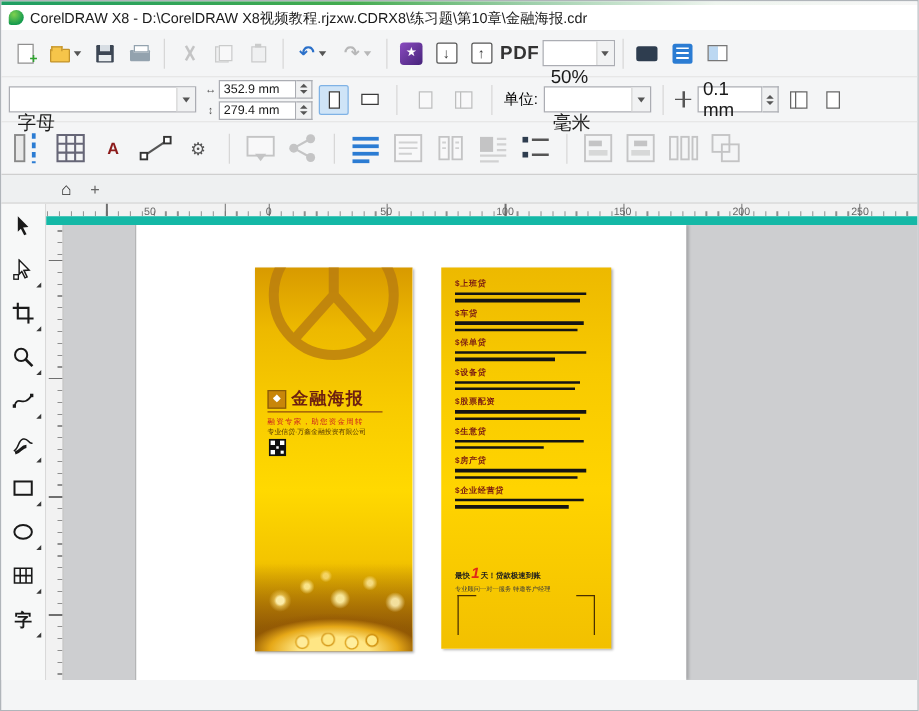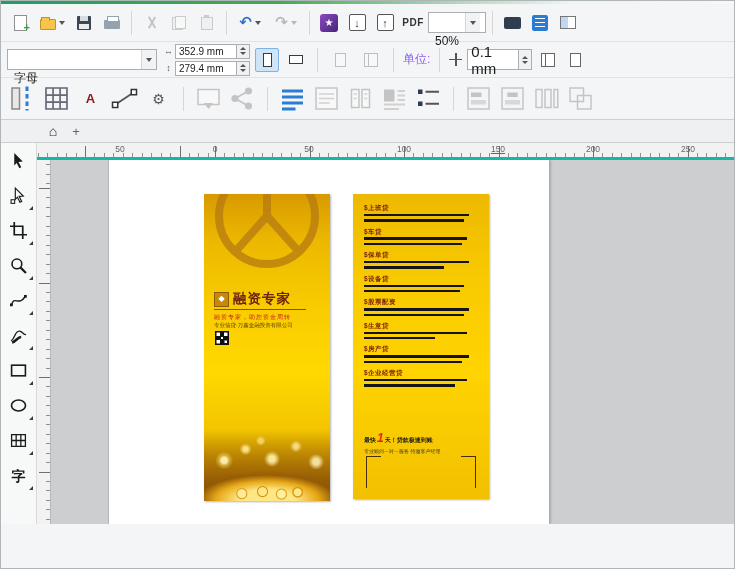--- a/index.html
+++ b/index.html
@@ -36,23 +36,23 @@
   .ic-cut{position:relative;width:13px;height:13px;}
   .ic-cut::before,.ic-cut::after{content:"";position:absolute;left:6px;top:0;width:1.6px;height:13px;background:#777;}
   .ic-cut::before{transform:rotate(30deg);} .ic-cut::after{transform:rotate(-30deg);}
   .ic-copy{position:relative;width:14px;height:14px;}
   .ic-copy::before{content:"";position:absolute;left:0;bottom:0;width:9px;height:11px;border:1.2px solid #888;background:#e9e9e9;}
   .ic-copy::after{content:"";position:absolute;right:0;top:0;width:9px;height:11px;border:1.2px solid #888;background:#fff;}
   .ic-paste{position:relative;width:12px;height:13px;border:1.2px solid #888;background:#e9e9e9;margin-top:2px;}
   .ic-paste::before{content:"";position:absolute;left:2px;top:-3px;width:5px;height:3px;background:#888;}
   .ic-launch{width:18px;height:18px;border-radius:3px;background:linear-gradient(135deg,#8a4bbf,#46237a);color:#fff;display:flex;align-items:center;justify-content:center;font-size:10px;}
   .ic-box{width:17px;height:17px;border:1px solid #555;border-radius:2px;display:flex;align-items:center;justify-content:center;font-size:11px;font-weight:bold;color:#333;background:#fff;}
-  .pdf-t{font-size:10px;font-weight:bold;color:#333;letter-spacing:.5px;}
+  .pdf-t{font-size:15px;font-weight:bold;color:#333;letter-spacing:.5px;}
   .combo{height:21px;background:#fff;border:1px solid #abadb3;display:flex;align-items:stretch;flex:0 0 auto;}
-  .combo .val{display:flex;align-items:center;padding:0 6px;font-size:12px;color:#1a1a1a;margin-top:28px;}
+  .combo .val{display:flex;align-items:center;padding:0 6px;font-size:15px;color:#1a1a1a;margin-top:28px;}
   .combo .drop{width:15px;display:flex;align-items:center;justify-content:center;border-left:1px solid #d6d6d6;background:#f1f2f3;}
   .combo .drop .caret{margin:0;}
   .zoomc{width:58px;}
   .ic-screen{width:17px;height:12px;background:#2e3d4f;border-radius:2px;}
   .ic-rulers{width:16px;height:16px;background:#2b7cd3;border-radius:2px;position:relative;}
   .ic-rulers::before{content:"";position:absolute;left:3px;top:3px;right:3px;bottom:3px;background:repeating-linear-gradient(180deg,#fff 0 1.5px,transparent 1.5px 4px);}
   .ic-winlay{width:16px;height:13px;border:1px solid #777;background:linear-gradient(90deg,#bcd8f2 0 7px,#fff 7px);}
 
   
   .propbar{height:36px;background:#f4f5f6;display:flex;align-items:center;padding:0 6px;gap:5px;border-bottom:1px solid #e2e2e2;}
@@ -66,21 +66,21 @@
   .tri-up{width:0;height:0;border-left:3px solid transparent;border-right:3px solid transparent;border-bottom:3.5px solid #555;}
   .tri-dn{width:0;height:0;border-left:3px solid transparent;border-right:3px solid transparent;border-top:3.5px solid #555;}
   .orient{width:24px;height:24px;display:flex;align-items:center;justify-content:center;border:1px solid transparent;border-radius:2px;}
   .orient.active{background:#cfe4f7;border-color:#7fb2e5;}
   .o-p{width:9px;height:14px;border:1.6px solid #3a3a3a;background:#fff;}
   .o-l{width:14px;height:9px;border:1.6px solid #3a3a3a;background:#fff;}
   .ic-pg1{width:11px;height:14px;border:1.4px solid #666;background:#fff;}
   .ic-pg2{position:relative;width:14px;height:14px;}
   .ic-pg2::before{content:"";position:absolute;left:0;top:0;width:8px;height:12px;border:1.2px solid #666;background:#fff;}
   .ic-pg2::after{content:"";position:absolute;right:0;bottom:0;width:8px;height:12px;border:1.2px solid #666;background:#fff;}
-  .plabel{font-size:12px;color:#8b5cf6;white-space:nowrap;}
+  .plabel{font-size:12px;color:#000000;white-space:nowrap;}
   .unitsc{width:86px;}
   .ic-nudge{position:relative;width:13px;height:13px;}
   .ic-nudge::before{content:"";position:absolute;left:5.7px;top:0;width:1.6px;height:13px;background:#555;}
   .ic-nudge::after{content:"";position:absolute;top:5.7px;left:0;height:1.6px;width:13px;background:#555;}
   .mini{min-width:22px;height:22px;}
 
   
   .toolbar2{height:42px;background:#f4f5f6;display:flex;align-items:center;padding:0 8px;gap:7px;border-bottom:1px solid #cfcfcf;}
   .t2btn{width:27px;height:27px;display:flex;align-items:center;justify-content:center;border-radius:2px;flex:0 0 auto;}
   .gear-g{font-size:14px;color:#555;line-height:1;}
@@ -93,21 +93,21 @@
   .tabplus{width:22px;height:22px;display:flex;align-items:center;justify-content:center;font-size:13px;color:#666;}
 
   
   .workarea{display:flex;height:381px;}
   .toolbox{width:36px;background:#f7f8f8;border-right:1px solid #d9d9d9;display:flex;flex-direction:column;}
   .tool{width:100%;height:35px;display:flex;align-items:center;justify-content:center;position:relative;}
   .tool svg{width:17px;height:17px;}
   .fly{position:absolute;right:3px;bottom:3px;width:0;height:0;border-left:4px solid transparent;border-bottom:4px solid #3a3a3a;}
   .texttool-g{font-size:14px;font-weight:bold;color:#1a1a1a;line-height:1;}
   .rightcol{flex:1;display:flex;flex-direction:column;min-width:0;}
-  .hruler{height:17px;background:#f2f2f2;border-bottom:3px solid #14b8a6;position:relative;overflow:hidden;}
+  .hruler{height:17px;background:#f2f2f2;border-bottom:7px solid #14b8a6;position:relative;overflow:hidden;}
   .hruler .minor{position:absolute;left:0;right:0;bottom:0;height:4px;background:repeating-linear-gradient(90deg,#8f8f8f 0 1px,transparent 1px 9.45px);background-position-x:178px;}
   .hruler .major{position:absolute;left:0;right:0;bottom:0;height:11px;background:repeating-linear-gradient(90deg,#6f6f6f 0 1px,transparent 1px 94.5px);background-position-x:178px;}
   .hlabel{position:absolute;top:1px;transform:translateX(-50%);font-size:8.5px;color:#666;}
   .canvasrow{flex:1;display:flex;min-height:0;}
   .vruler{width:14px;background:#f2f2f2;border-right:1px solid #b9b9b9;position:relative;overflow:hidden;}
   .vruler .minor{position:absolute;top:0;bottom:0;right:0;width:4px;background:repeating-linear-gradient(180deg,#8f8f8f 0 1px,transparent 1px 9.45px);background-position-y:28px;}
   .vruler .major{position:absolute;top:0;bottom:0;right:0;width:11px;background:repeating-linear-gradient(180deg,#6f6f6f 0 1px,transparent 1px 94.5px);background-position-y:28px;}
   .canvas{flex:1;position:relative;background:#cdced0;overflow:hidden;}
   .page{position:absolute;left:58px;top:0;width:440px;height:100%;background:#fff;box-shadow:2px 0 2px rgba(0,0,0,.18),-1px 0 0 rgba(0,0,0,.12);}
 
@@ -152,20 +152,24 @@
   .pf2{font-size:5px;color:#3a3a3a;margin-top:3px;white-space:nowrap;}
   .bracketL{position:absolute;left:13px;top:262px;width:15px;height:32px;border-left:1.6px solid #4a3000;border-top:1.6px solid #4a3000;}
   .bracketR{position:absolute;right:13px;top:262px;width:15px;height:32px;border-right:1.6px solid #4a3000;border-top:1.6px solid #4a3000;}
 </style>
 </head>
 <body>
 
 <div class="app">
   <div class="topstrip"></div>
 
+  <div class="titlebar">
+    <span class="appicon"></span>
+    <span class="title">CorelDRAW X8 - D:\CorelDRAW X8视频教程.rjzxw.CDRX8\练习题\第10章\金融海报.cdr</span>
+  </div>
 
 
   <div class="toolbar">
     <div class="tbtn">
       <span class="ic-page"></span>
       <span class="plusbadge">+</span>
     </div>
     <div class="tbtn" style="min-width:34px;">
       <span class="ic-folder"></span>
       <span class="caret"></span>
@@ -261,20 +265,26 @@
       </div>
     <div class="tsep"></div>
     <div class="tbtn disabled">
         <span class="ic-pg1"></span>
       </div>
     <div class="tbtn disabled">
         <span class="ic-pg2"></span>
       </div>
     <div class="tsep"></div>
     <span class="plabel">单位:</span>
+    <div class="combo unitsc">
+      <span class="val" style="flex:1;">毫米</span>
+      <span class="drop">
+          <i class="caret"></i>
+        </span>
+    </div>
     <div class="tsep"></div>
     <span class="ic-nudge"></span>
     <div class="sizerow">
       <span class="dimval" style="width:52px;height:21px;font-size:15px;">0.1 mm</span>
       <span class="spin spin-lg">
           <i class="tri-up"></i>
           <i class="tri-dn"></i>
         </span>
     </div>
     <div class="tbtn mini">
@@ -493,21 +503,21 @@
             <svg class="ring" viewBox="0 0 130 126">
               <g stroke="#b87c10" stroke-width="8" fill="none" opacity="0.78">
                 <circle cx="65" cy="56" r="48"></circle>
                 <path d="M65 56 L32 93 M65 56 L98 93 M65 56 L65 8"></path>
               </g>
             </svg>
             <div class="brandrow">
               <span class="brandlogo">
                   <span>◆</span>
                 </span>
-              <span class="brandname">融资专家</span>
+              <span class="brandname">金融海报</span>
             </div>
             <div class="brandrule"></div>
             <div class="sloganL">融资专家，助您资金周转</div>
             <div class="companyL">专业信贷·万鑫金融投资有限公司</div>
             <svg class="qr" viewBox="0 0 14 14">
               <rect width="14" height="14" fill="#111"></rect>
               <rect x="1.5" y="1.5" width="3.5" height="3.5" fill="#fff"></rect>
               <rect x="9" y="1.5" width="3.5" height="3.5" fill="#fff"></rect>
               <rect x="1.5" y="9" width="3.5" height="3.5" fill="#fff"></rect>
               <rect x="6" y="6" width="2" height="2" fill="#fff"></rect>

